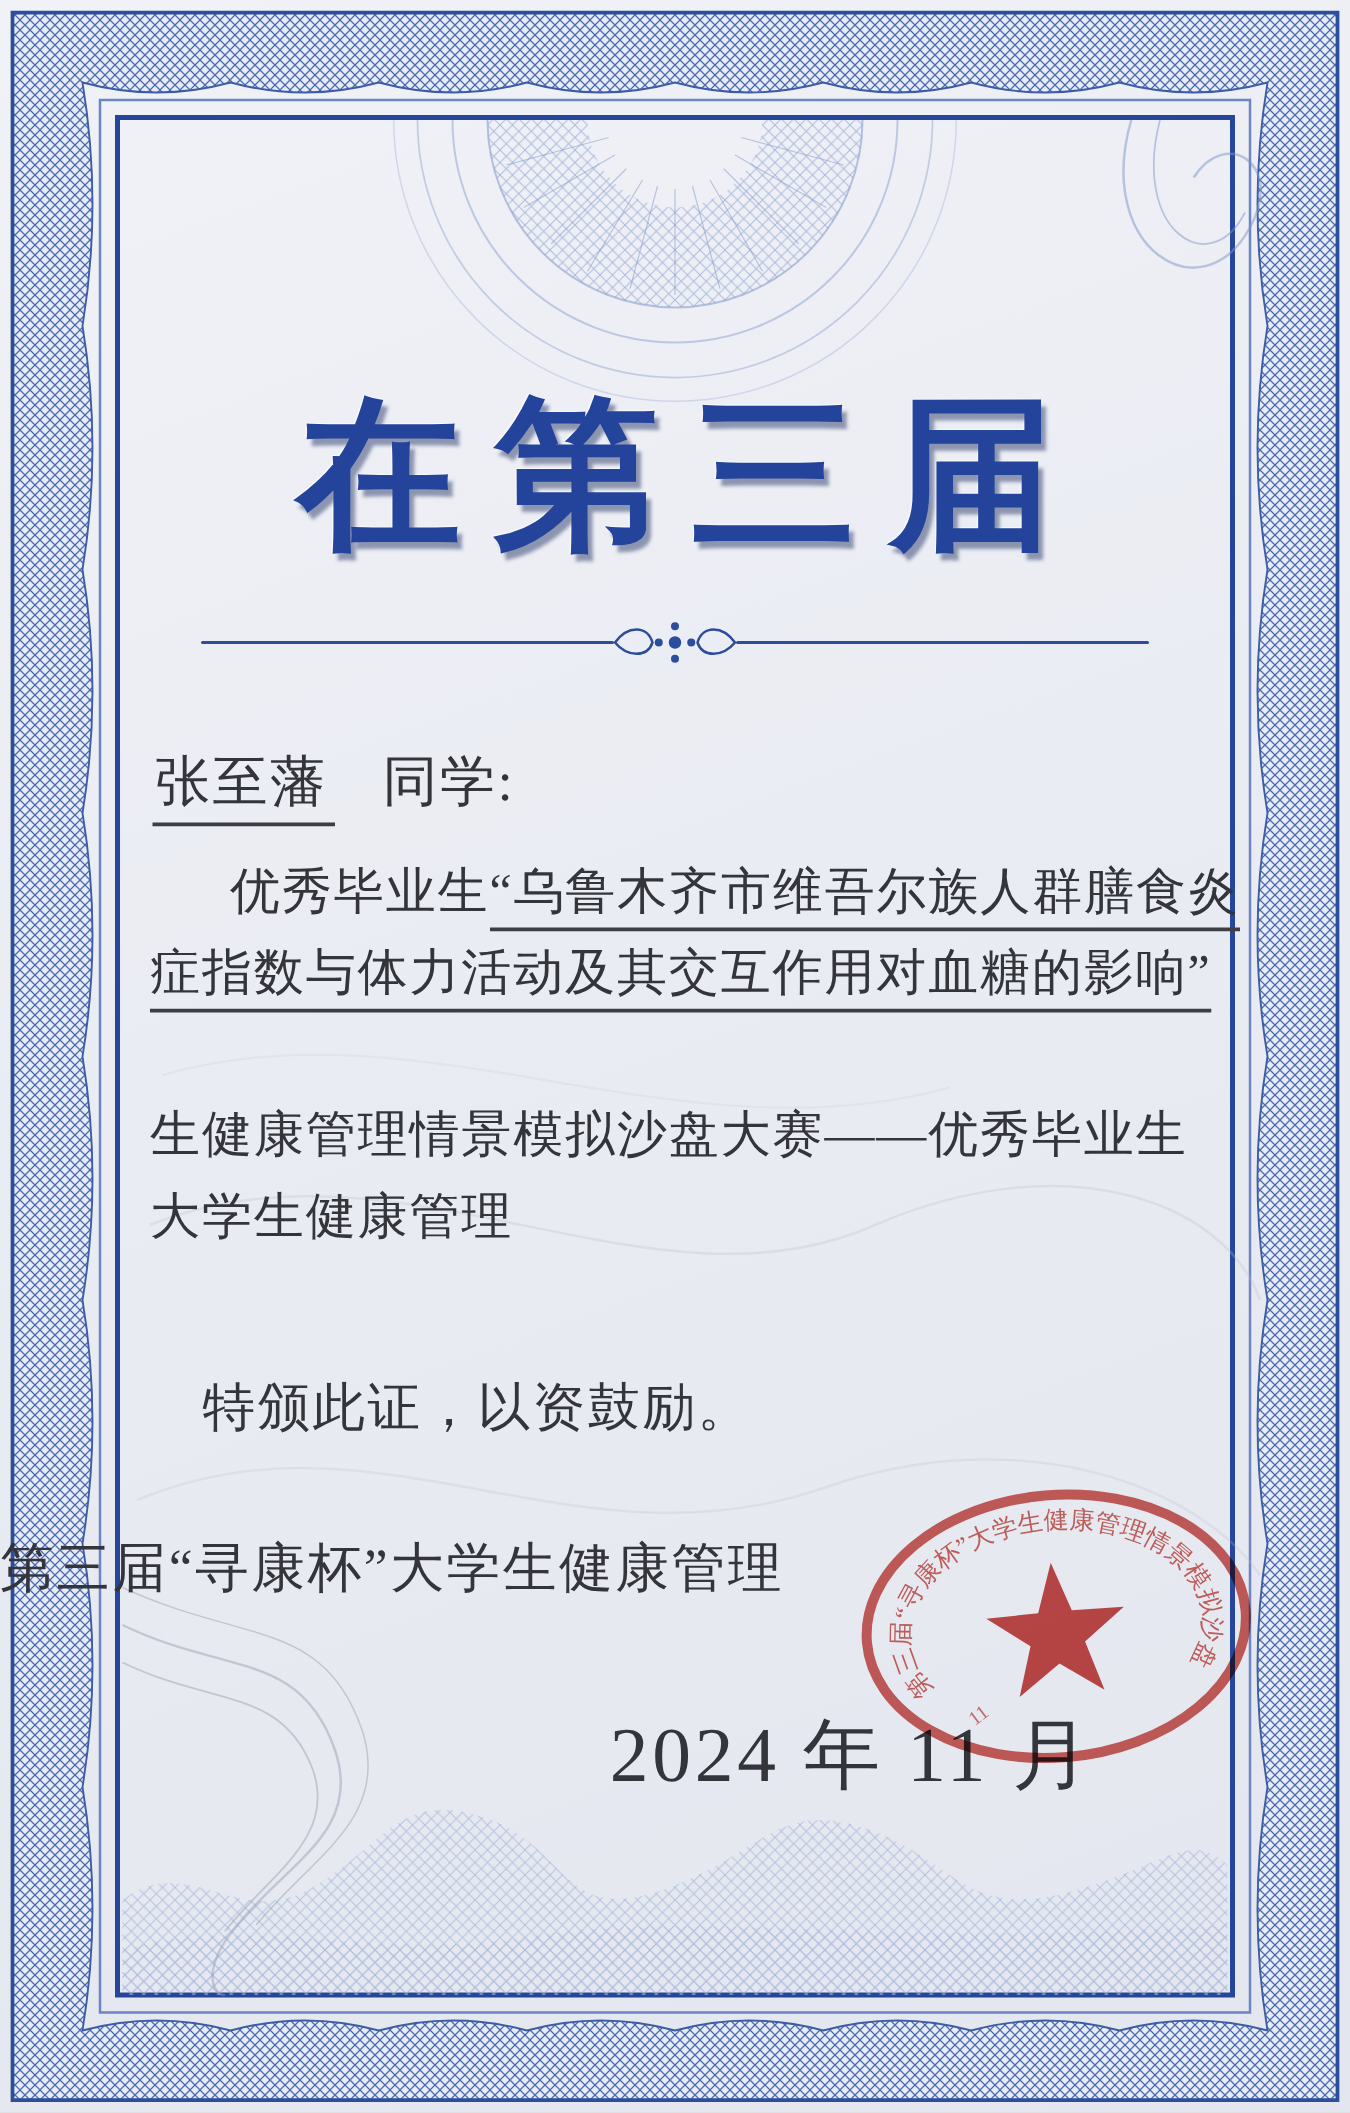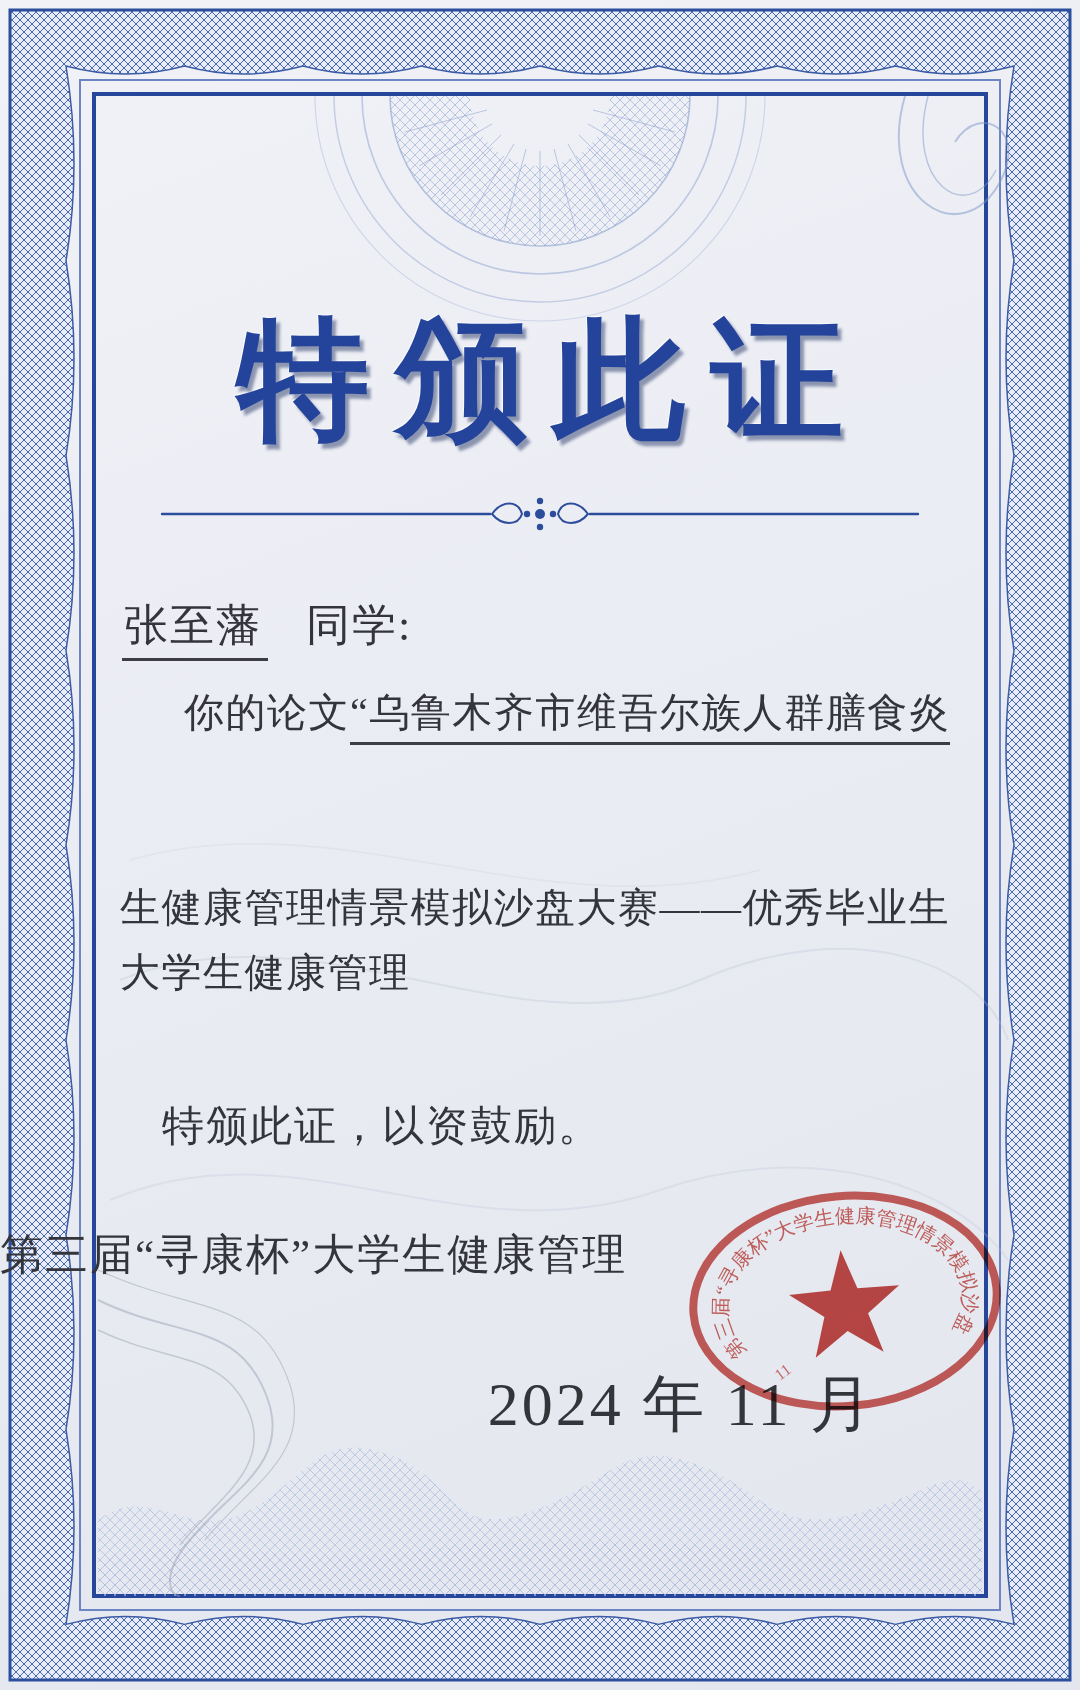--- a/index.html
+++ b/index.html
@@ -94,41 +94,42 @@
       <path fill="url(#meshL)" opacity="0.45" d="M98 1596 L98 1560 C200 1530 300 1570 420 1550 C560 1526 700 1560 982 1540 L982 1596 Z"></path>
     </g>
 
     <g fill="none" stroke="#949db0" opacity="0.45">
       <path d="M98 1300 C180 1340 240 1320 268 1400 C290 1465 230 1490 190 1540 C160 1575 170 1596 180 1596" stroke-width="2"></path>
       <path d="M98 1330 C170 1365 225 1350 250 1415 C270 1470 215 1500 180 1545" stroke-width="1.5"></path>
       <path d="M98 1270 C195 1315 260 1295 290 1385 C312 1455 250 1485 205 1540" stroke-width="1.2"></path>
     </g>
   </svg>
 
-  <div class="layer title">特颁此证</div>
+  <div class="layer title">在第三届</div>
 
   <svg class="divider" width="760" height="44" viewBox="0 0 760 44">
     <path d="M2 22 H330" stroke="#2b4d9c" stroke-width="2.4" stroke-linecap="round"></path>
     <path d="M430 22 H758" stroke="#2b4d9c" stroke-width="2.4" stroke-linecap="round"></path>
     <g fill="none" stroke="#2b4d9c" stroke-width="2">
       <path d="M332 22 c10 -14 26 -14 30 0 c-4 12 -20 12 -30 0 Z"></path>
       <path d="M428 22 c-10 -14 -26 -14 -30 0 c4 12 20 12 30 0 Z"></path>
       <circle cx="380" cy="22" r="5" fill="#2b4d9c" stroke="none"></circle>
       <circle cx="380" cy="9" r="3.2" fill="#2b4d9c" stroke="none"></circle>
       <circle cx="380" cy="35" r="3.2" fill="#2b4d9c" stroke="none"></circle>
       <circle cx="367" cy="22" r="3.2" fill="#2b4d9c" stroke="none"></circle>
       <circle cx="393" cy="22" r="3.2" fill="#2b4d9c" stroke="none"></circle>
     </g>
   </svg>
 
   <div class="layer salute">
     <span class="uname">张至藩</span><span class="suffix">同学:</span>
   </div>
 
-  <div class="layer bline" style="top:688px"><span class="ind"></span><span>你的论文</span><span class="u">“乌鲁木齐市维吾尔族人群膳食炎</span></div>
+  <div class="layer bline" style="top:688px"><span class="ind"></span><span>优秀毕业生</span><span class="u">“乌鲁木齐市维吾尔族人群膳食炎</span></div>
+  <div class="layer bline" style="top:753px"><span class="u">症指数与体力活动及其交互作用对血糖的影响”</span></div>
   <div class="layer bline" style="top:883px">生健康管理情景模拟沙盘大赛——优秀毕业生</div>
   <div class="layer bline" style="top:948px">大学生健康管理</div>
 
 
   <div class="layer closing">特颁此证，以资鼓励。</div>
 
   <div class="layer issuer" style="top:1226px">第三届“寻康杯”大学生健康管理</div>
   <div class="layer date" style="top:1362px">2024 年 11 月</div>
 
   <svg class="seal" width="380" height="270" viewBox="0 0 380 270">

